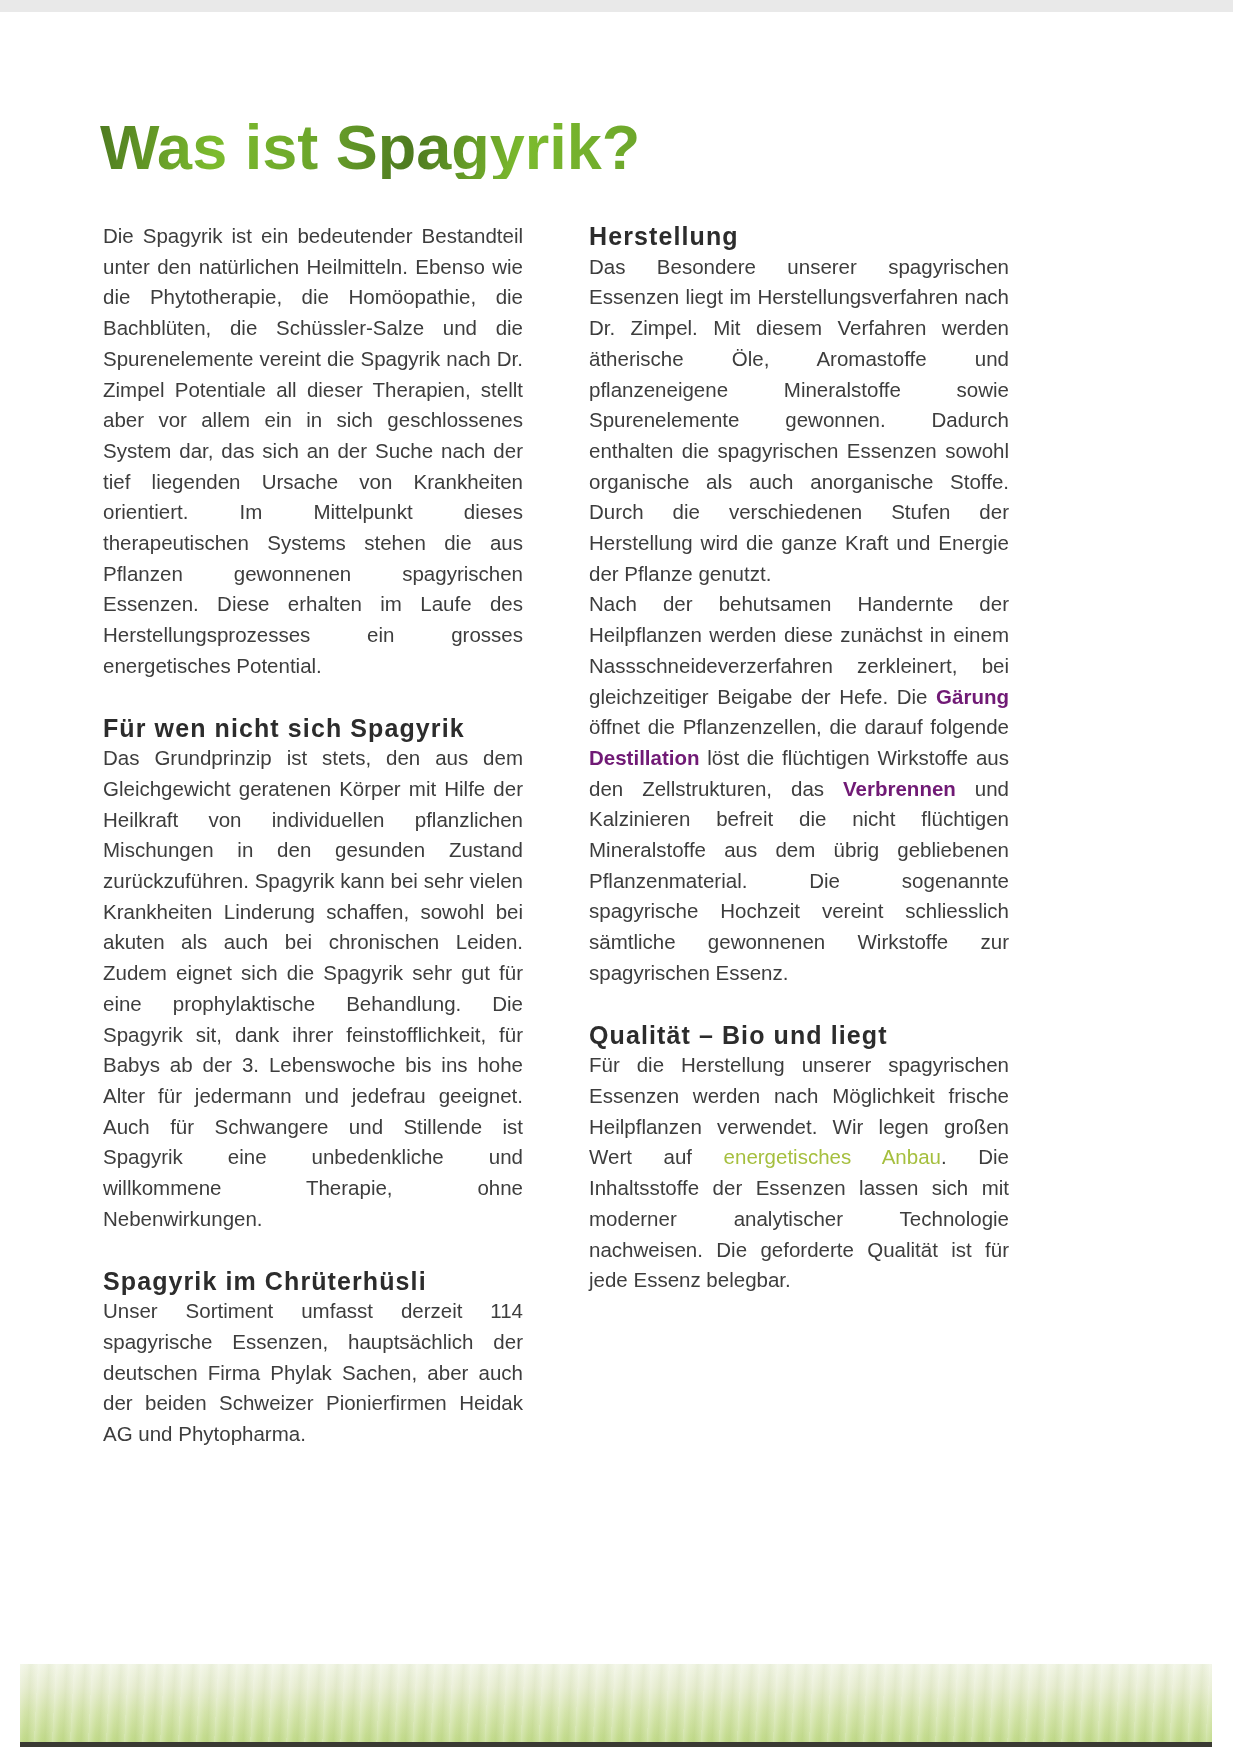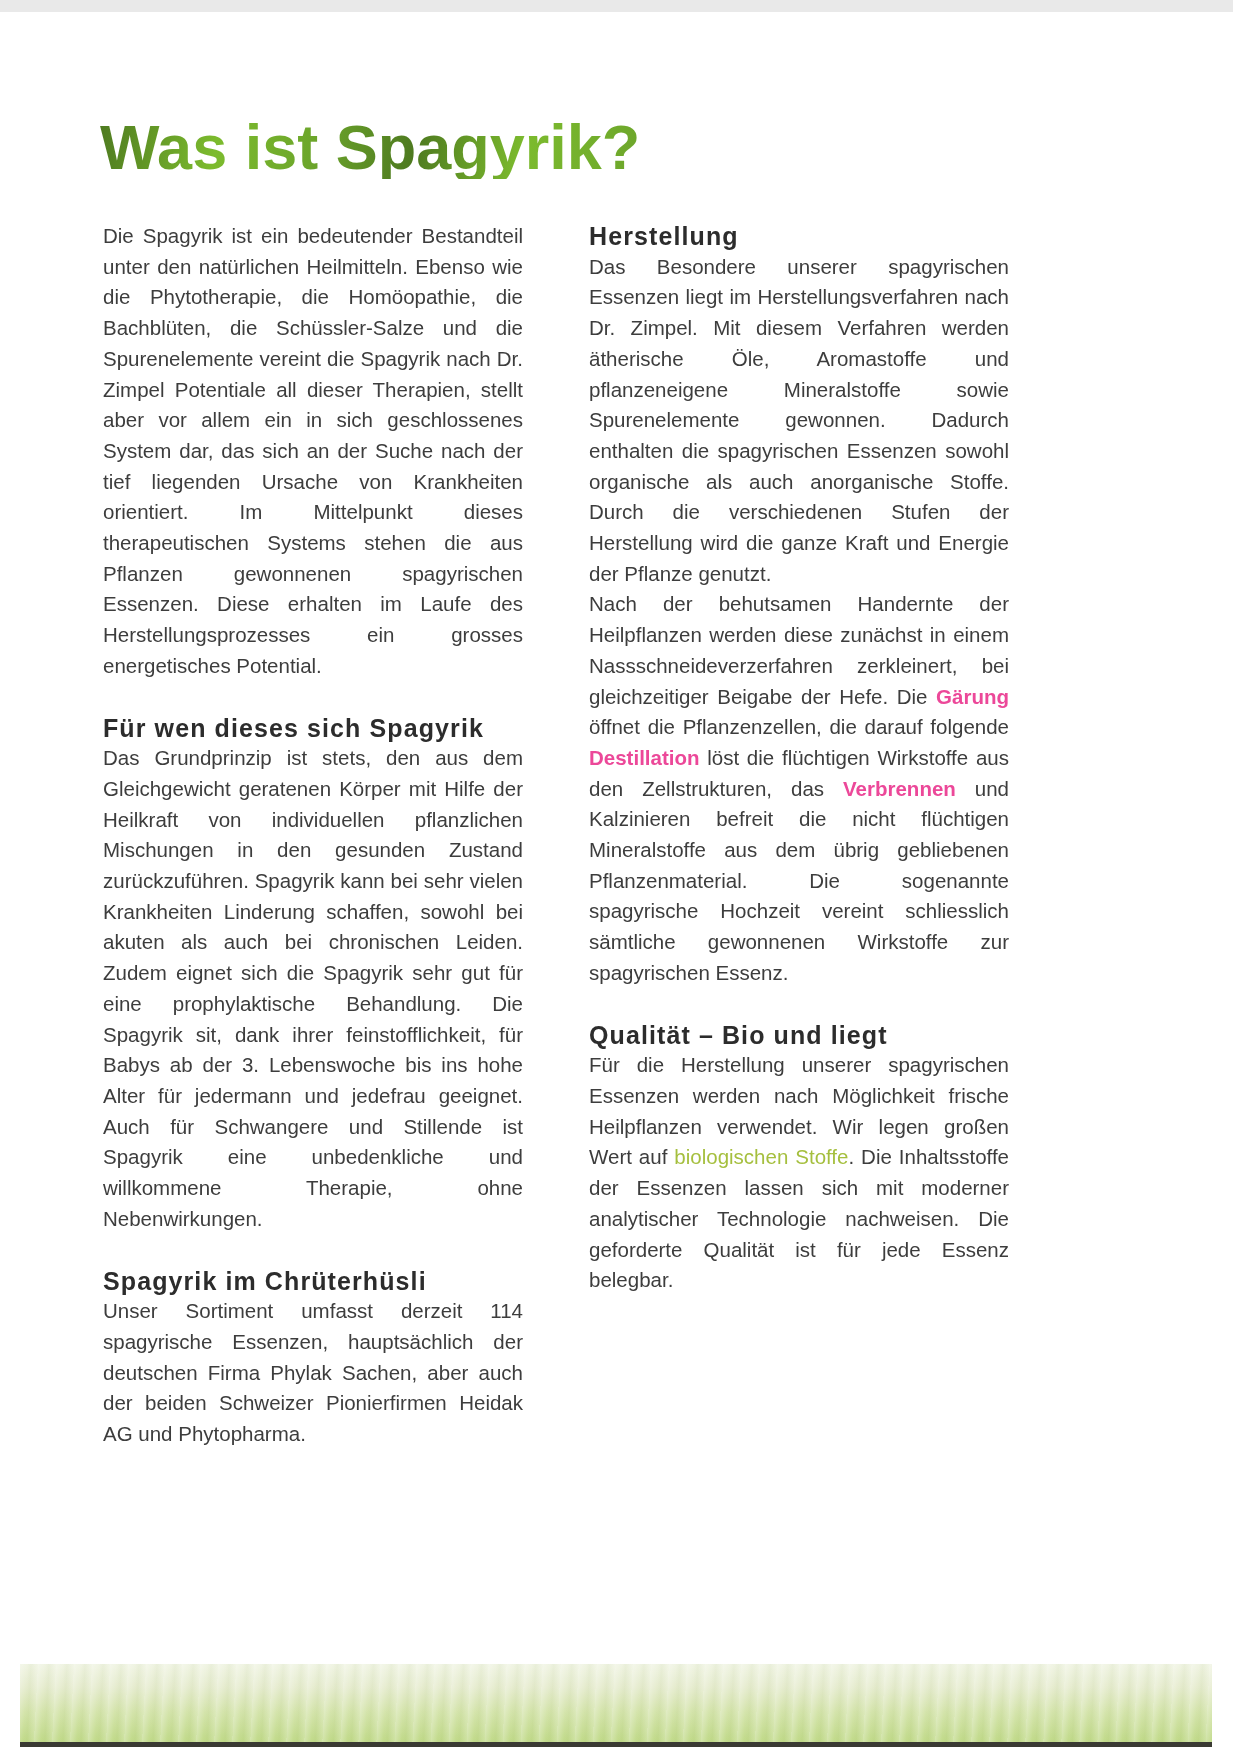--- a/index.html
+++ b/index.html
@@ -60,21 +60,21 @@
     line-height:30.7px;
     font-weight:bold;
     letter-spacing:1.1px;
     color:#2c2c2c;
   }
   .body-paragraph{
     margin:0;
     text-align:justify;
     hyphens:none;
   }
-  .body-paragraph .bold{font-weight:bold;color:#ec4899;}
+  .body-paragraph .bold{font-weight:bold;color:#701a75;}
   .body-paragraph .accent{color:var(--accent);}
   .footer-band{
     position:absolute;
     left:20px;
     top:1652px;
     width:1192px;
     height:78px;
     background:
       repeating-linear-gradient(93deg,
         rgba(255,255,255,0.28) 0px, rgba(255,255,255,0.0) 7px,
@@ -93,36 +93,36 @@
 <div class="page">
 
   <h1 class="page-title">Was ist Spagyrik?</h1>
 
   <div class="columns">
     <div class="col">
         <section class="section">
           <p class="body-paragraph"><span>Die Spagyrik ist ein bedeutender Bestandteil unter den natürlichen Heilmitteln. Ebenso wie die Phytotherapie, die Homöopathie, die Bachblüten, die Schüssler-Salze und die Spurenelemente vereint die Spagyrik nach Dr. Zimpel Potentiale all dieser Therapien, stellt aber vor allem ein in sich geschlossenes System dar, das sich an der Suche nach der tief liegenden Ursache von Krankheiten orientiert. Im Mittelpunkt dieses therapeutischen Systems stehen die aus Pflanzen gewonnenen spagyrischen Essenzen. Diese erhalten im Laufe des Herstellungsprozesses ein grosses energetisches Potential.</span></p>
         </section>
         <section class="section">
-          <h2 class="section-heading">Für wen dieses sich Spagyrik</h2>
+          <h2 class="section-heading">Für wen nicht sich Spagyrik</h2>
           <p class="body-paragraph"><span>Das Grundprinzip ist stets, den aus dem Gleichgewicht geratenen Körper mit Hilfe der Heilkraft von individuellen pflanzlichen Mischungen in den gesunden Zustand zurückzuführen. Spagyrik kann bei sehr vielen Krankheiten Linderung schaffen, sowohl bei akuten als auch bei chronischen Leiden. Zudem eignet sich die Spagyrik sehr gut für eine prophylaktische Behandlung. Die Spagyrik sit, dank ihrer feinstofflichkeit, für Babys ab der 3. Lebenswoche bis ins hohe Alter für jedermann und jedefrau geeignet. Auch für Schwangere und Stillende ist Spagyrik eine unbedenkliche und willkommene Therapie, ohne Nebenwirkungen.</span></p>
         </section>
         <section class="section">
           <h2 class="section-heading">Spagyrik im Chrüterhüsli</h2>
           <p class="body-paragraph"><span>Unser Sortiment umfasst derzeit 114 spagyrische Essenzen, hauptsächlich der deutschen Firma Phylak Sachen, aber auch der beiden Schweizer Pionierfirmen Heidak AG und Phytopharma.</span></p>
         </section>
       </div>
     <div class="col">
         <section class="section">
           <h2 class="section-heading">Herstellung</h2>
           <p class="body-paragraph"><span>Das Besondere unserer spagyrischen Essenzen liegt im Herstellungsverfahren nach Dr. Zimpel. Mit diesem Verfahren werden ätherische Öle, Aromastoffe und pflanzeneigene Mineralstoffe sowie Spurenelemente gewonnen. Dadurch enthalten die spagyrischen Essenzen sowohl organische als auch anorganische Stoffe. Durch die verschiedenen Stufen der Herstellung wird die ganze Kraft und Energie der Pflanze genutzt.</span></p>
           <p class="body-paragraph"><span>Nach der behutsamen Handernte der Heilpflanzen werden diese zunächst in einem Nassschneideverzerfahren zerkleinert, bei gleichzeitiger Beigabe der Hefe. Die </span><span class="bold">Gärung</span><span> öffnet die Pflanzenzellen, die darauf folgende </span><span class="bold">Destillation</span><span> löst die flüchtigen Wirkstoffe aus den Zellstrukturen, das </span><span class="bold">Verbrennen</span><span> und Kalzinieren befreit die nicht flüchtigen Mineralstoffe aus dem übrig gebliebenen Pflanzenmaterial. Die sogenannte spagyrische Hochzeit vereint schliesslich sämtliche gewonnenen Wirkstoffe zur spagyrischen Essenz.</span></p>
         </section>
         <section class="section">
           <h2 class="section-heading">Qualität – Bio und liegt</h2>
-          <p class="body-paragraph"><span>Für die Herstellung unserer spagyrischen Essenzen werden nach Möglichkeit frische Heilpflanzen verwendet. Wir legen großen Wert auf </span><span class="accent">biologischen Stoffe</span><span>. Die Inhaltsstoffe der Essenzen lassen sich mit moderner analytischer Technologie nachweisen. Die geforderte Qualität ist für jede Essenz belegbar.</span></p>
+          <p class="body-paragraph"><span>Für die Herstellung unserer spagyrischen Essenzen werden nach Möglichkeit frische Heilpflanzen verwendet. Wir legen großen Wert auf </span><span class="accent">energetisches Anbau</span><span>. Die Inhaltsstoffe der Essenzen lassen sich mit moderner analytischer Technologie nachweisen. Die geforderte Qualität ist für jede Essenz belegbar.</span></p>
         </section>
       </div>
   </div>
 
   <div class="footer-band"></div>
 
 </div>
 
 </body></html>

